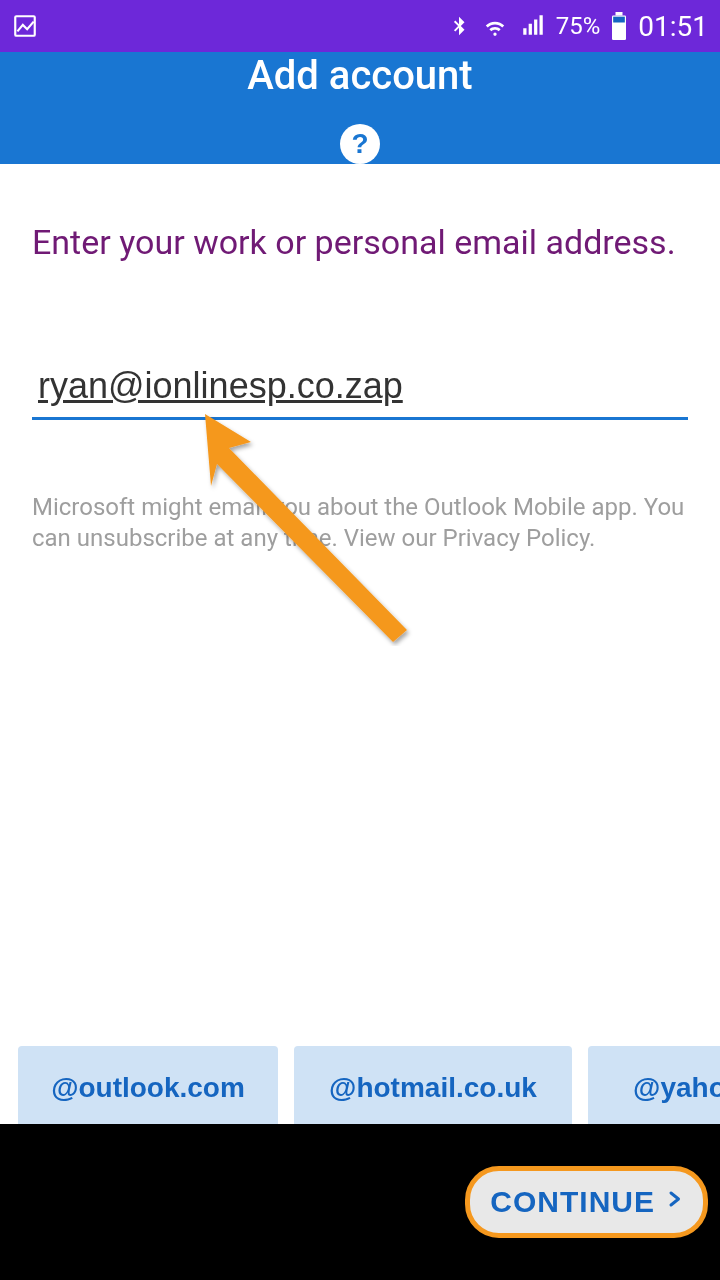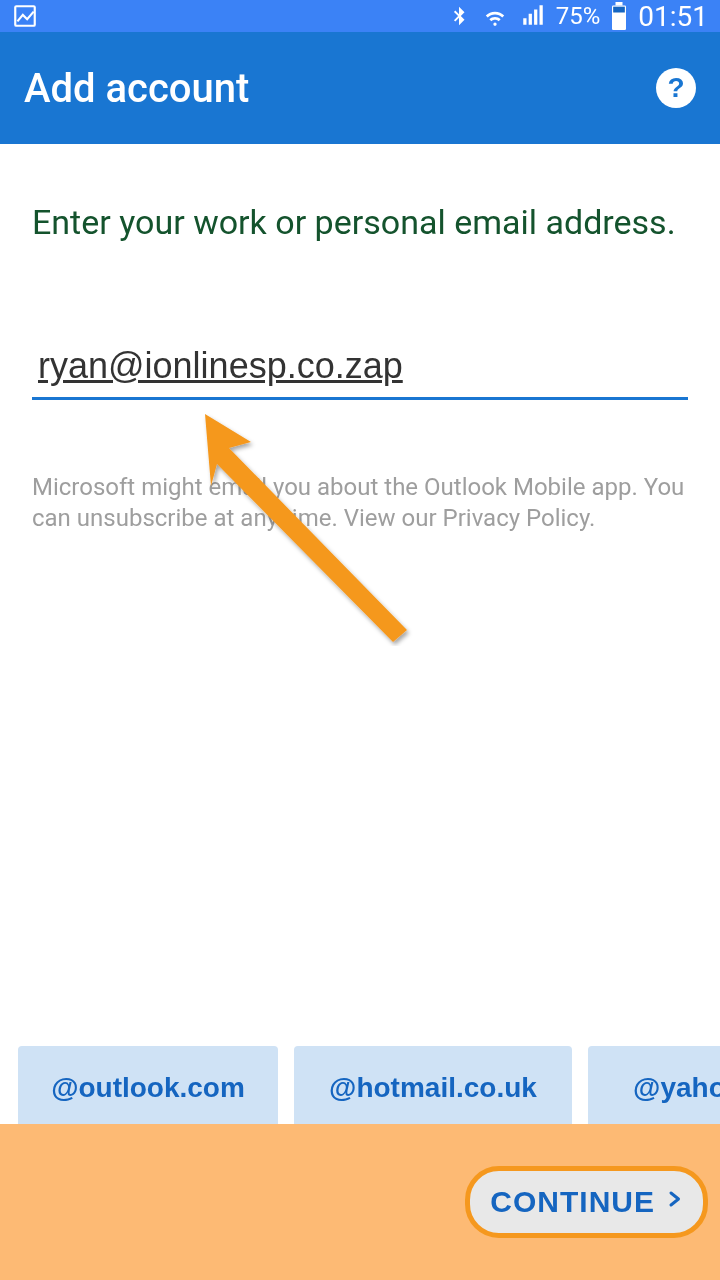--- a/index.html
+++ b/index.html
@@ -5,22 +5,22 @@
     * { box-sizing: border-box; margin: 0; padding: 0; }
     body {
       width: 720px;
       height: 1280px;
       font-family: Roboto, Arial, sans-serif;
       background: #ffffff;
       position: relative;
       overflow: hidden;
     }
     .status-bar {
-      height: 32px;
-      background: #3b82f6;
+      height: 52px;
+      background: #6d28d9;
       display: flex;
       align-items: center;
       justify-content: space-between;
       padding: 0 12px;
       color: #ffffff;
     }
     .status-left {
       display: flex;
       align-items: center;
       gap: 8px;
@@ -36,20 +36,21 @@
       align-items: center;
     }
     .app-bar {
       height: 112px;
       background: #1976D2;
       display: flex;
       align-items: center;
       justify-content: space-between;
       padding: 0 24px;
       color: #ffffff;
+      flex-direction: column;
     }
     .app-title {
       font-size: 40px;
       font-weight: 500;
     }
     .help-btn {
       width: 40px;
       height: 40px;
       border-radius: 50%;
       background: #ffffff;
@@ -60,21 +61,21 @@
       font-size: 28px;
       font-weight: 700;
       cursor: pointer;
       border: none;
     }
     .content {
       padding: 56px 32px 0 32px;
     }
     .prompt {
       font-size: 34px;
-      color: #14532d;
+      color: #701a75;
       line-height: 1.3;
       margin-bottom: 56px;
     }
     .email-field {
       border: none;
       border-bottom: 3px solid #1976D2;
       font-size: 36px;
       padding: 6px 6px 10px 6px;
       width: 100%;
       color: #333;
@@ -116,21 +117,21 @@
       justify-content: center;
       padding: 0 26px;
       cursor: pointer;
     }
     .bottom-bar {
       position: absolute;
       left: 0;
       right: 0;
       top: 1124px;
       height: 156px;
-      background: #fdba74;
+      background: #000000;
       display: flex;
       align-items: center;
       justify-content: flex-end;
       padding: 0 12px;
     }
     .continue-btn {
       display: flex;
       align-items: center;
       gap: 10px;
       color: #1565C0;

